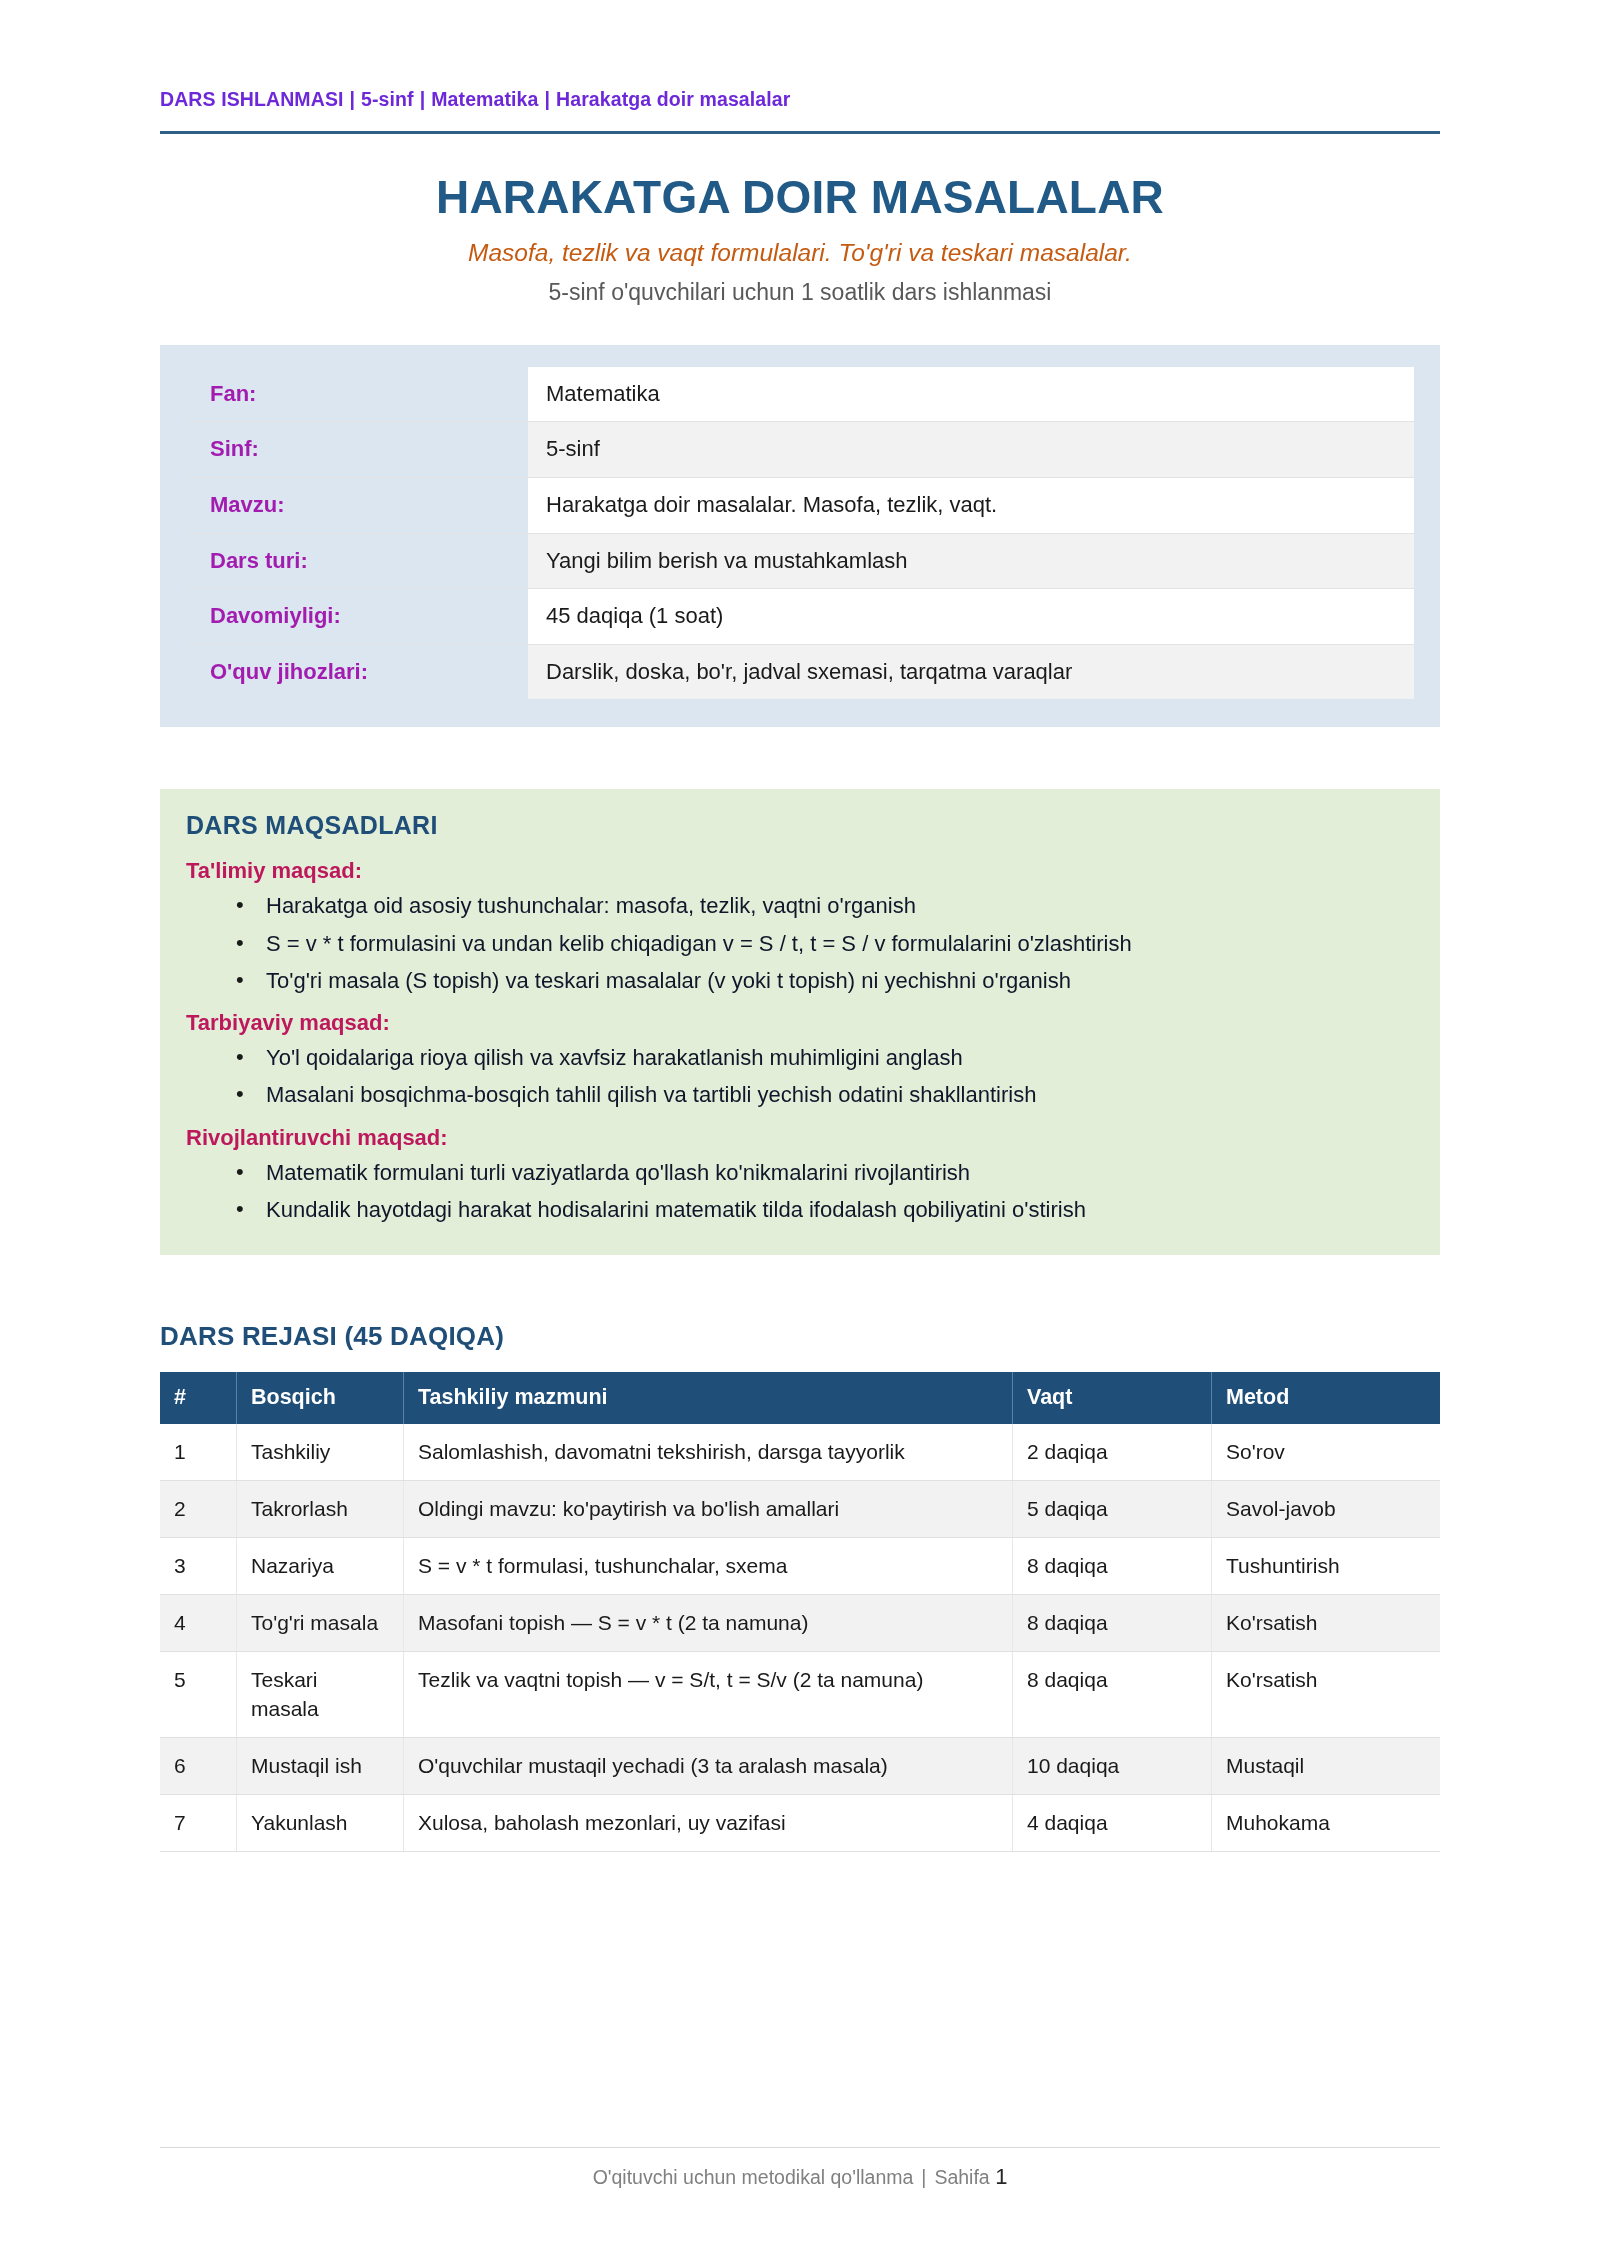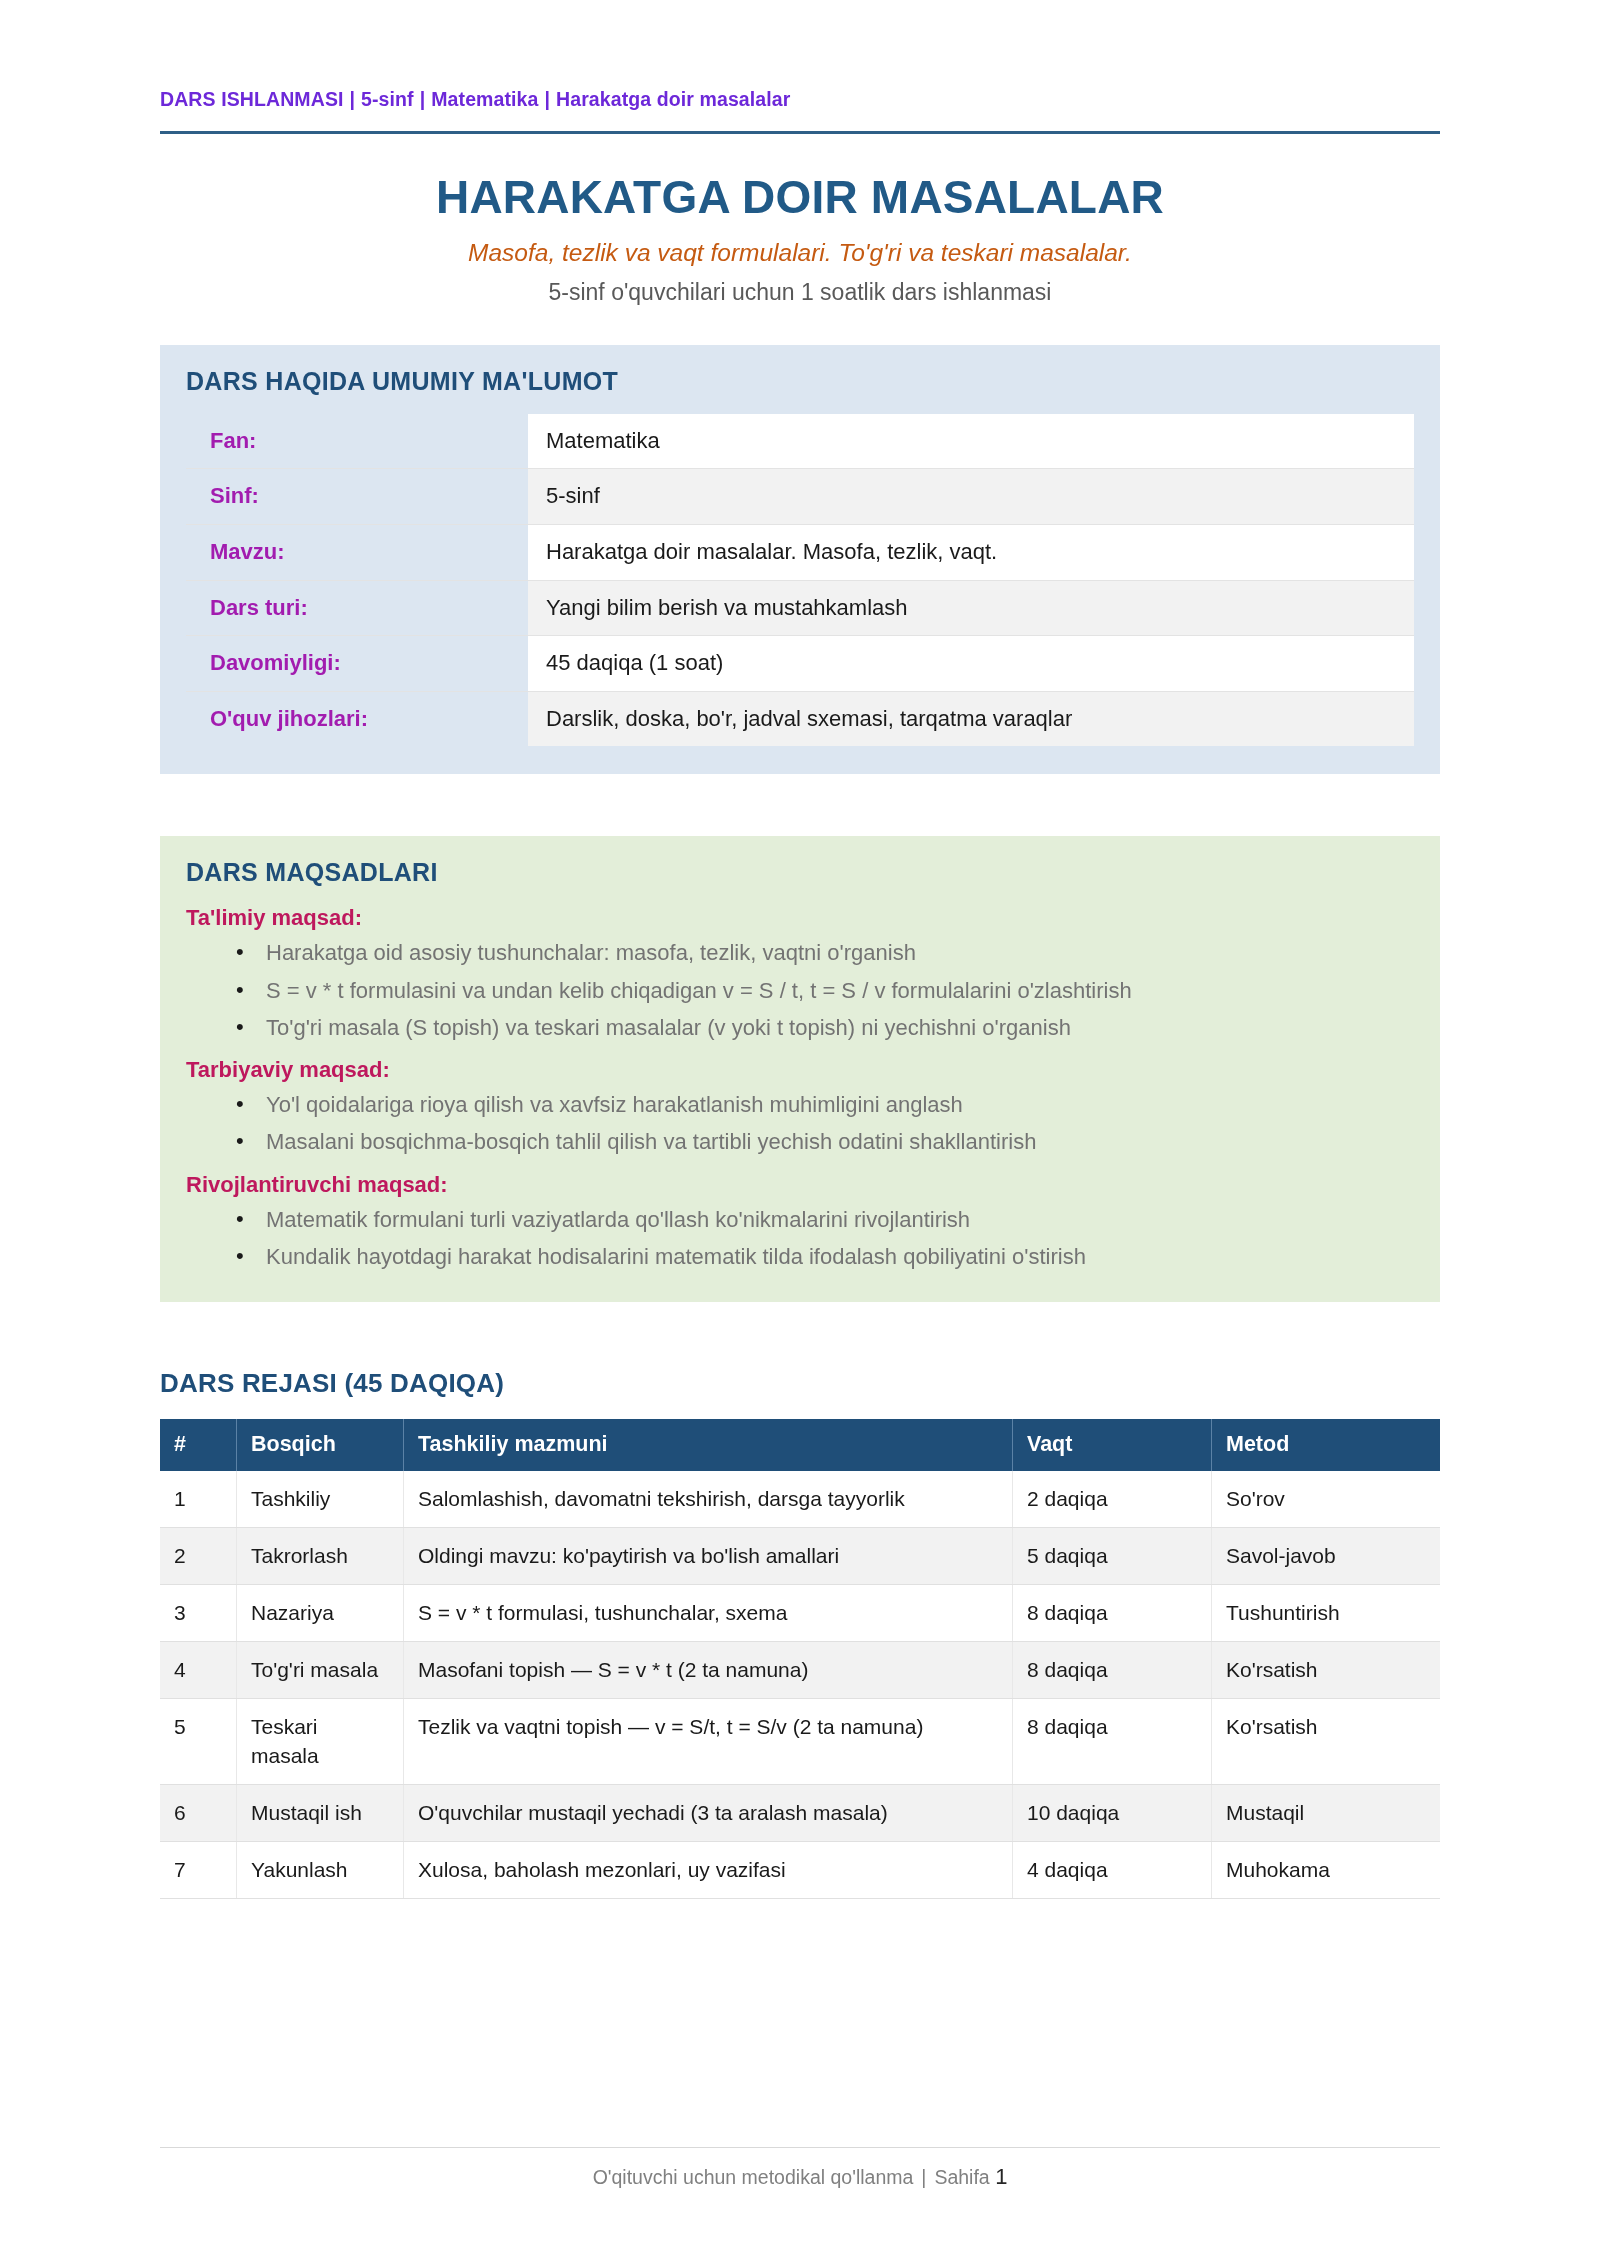--- a/index.html
+++ b/index.html
@@ -123,21 +123,21 @@
     margin: 14px 0 6px 0;
   }
   .goal-group-title:first-of-type { margin-top: 4px; }
   ul.goal-list {
     margin: 0 0 4px 0;
     padding-left: 46px;
     list-style: none;
   }
   ul.goal-list li {
     font-size: 22px;
-    color: #737373;
+    color: #0f172a;
     line-height: 1.42;
     margin-bottom: 6px;
     position: relative;
     padding-left: 34px;
   }
   ul.goal-list li::before {
     content: "\2022";
     position: absolute;
     left: 4px;
     top: -1px;
@@ -215,21 +215,20 @@
     <span>DARS ISHLANMASI</span><span class="sep">|</span><span>5-sinf</span><span class="sep">|</span><span>Matematika</span><span class="sep">|</span><span>Harakatga doir masalalar</span>
   </div>
 
   <div class="title-block">
     <h1 class="doc-title">HARAKATGA DOIR MASALALAR</h1>
     <div class="doc-subtitle">Masofa, tezlik va vaqt formulalari. To'g'ri va teskari masalalar.</div>
     <div class="doc-subsubtitle">5-sinf o'quvchilari uchun 1 soatlik dars ishlanmasi</div>
   </div>
 
   <div class="box blue">
-    <div class="box-heading">DARS HAQIDA UMUMIY MA'LUMOT</div>
     <table class="info">
       <tbody>
         <tr>
           <td class="label">Fan:</td>
           <td class="value">Matematika</td>
         </tr>
         <tr>
           <td class="label">Sinf:</td>
           <td class="value">5-sinf</td>
         </tr>

